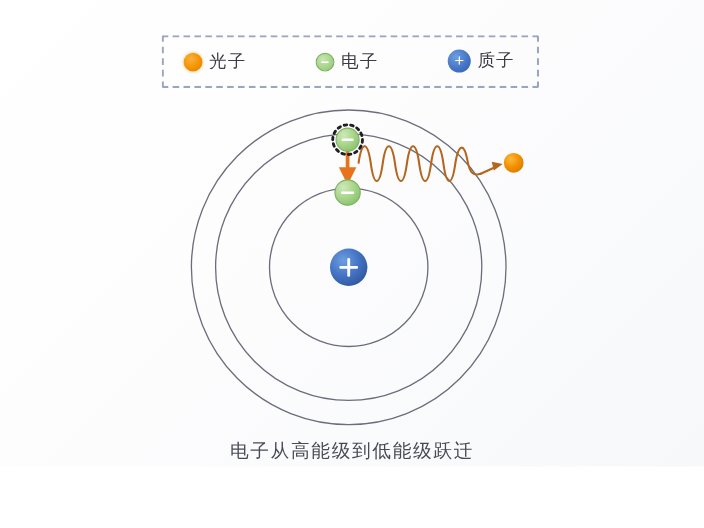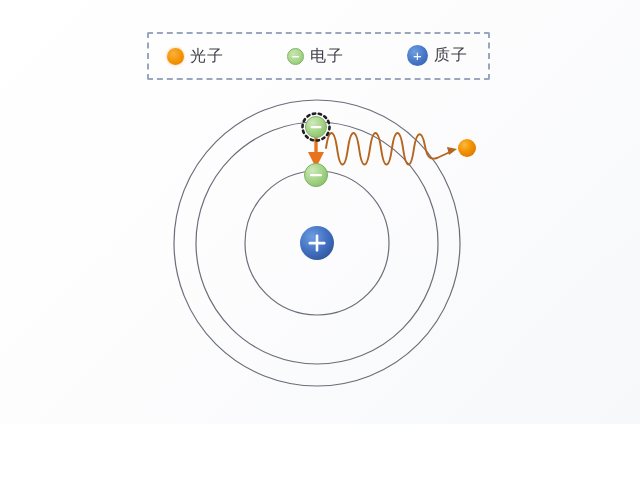--- a/index.html
+++ b/index.html
@@ -180,15 +180,16 @@
 
     <circle cx="316" cy="175" r="11.5" fill="url(#gradElectron)" stroke="#7db163" stroke-width="1"></circle>
     <rect x="310" y="174" width="12" height="2.3" rx="1" fill="#ffffff"></rect>
 
     <circle cx="317" cy="243" r="17" fill="url(#gradProton)"></circle>
     <rect x="308.5" y="241.8" width="17" height="2.6" rx="1.2" fill="#ffffff"></rect>
     <rect x="315.7" y="234.6" width="2.6" height="17" rx="1.2" fill="#ffffff"></rect>
   </svg>
 
   <div id="caption">
+    <span class="caption-line">电子从高能级到低能级跃迁</span>
   </div>
 
 </div>
 
 </body></html>

